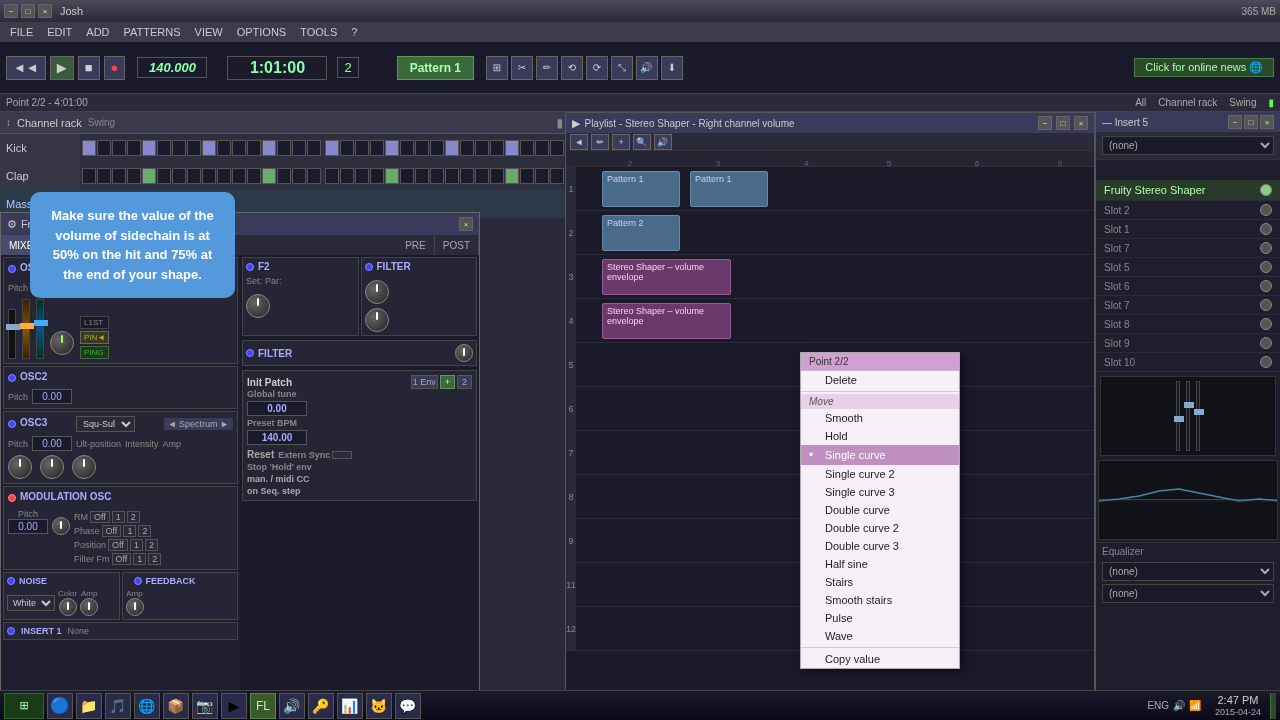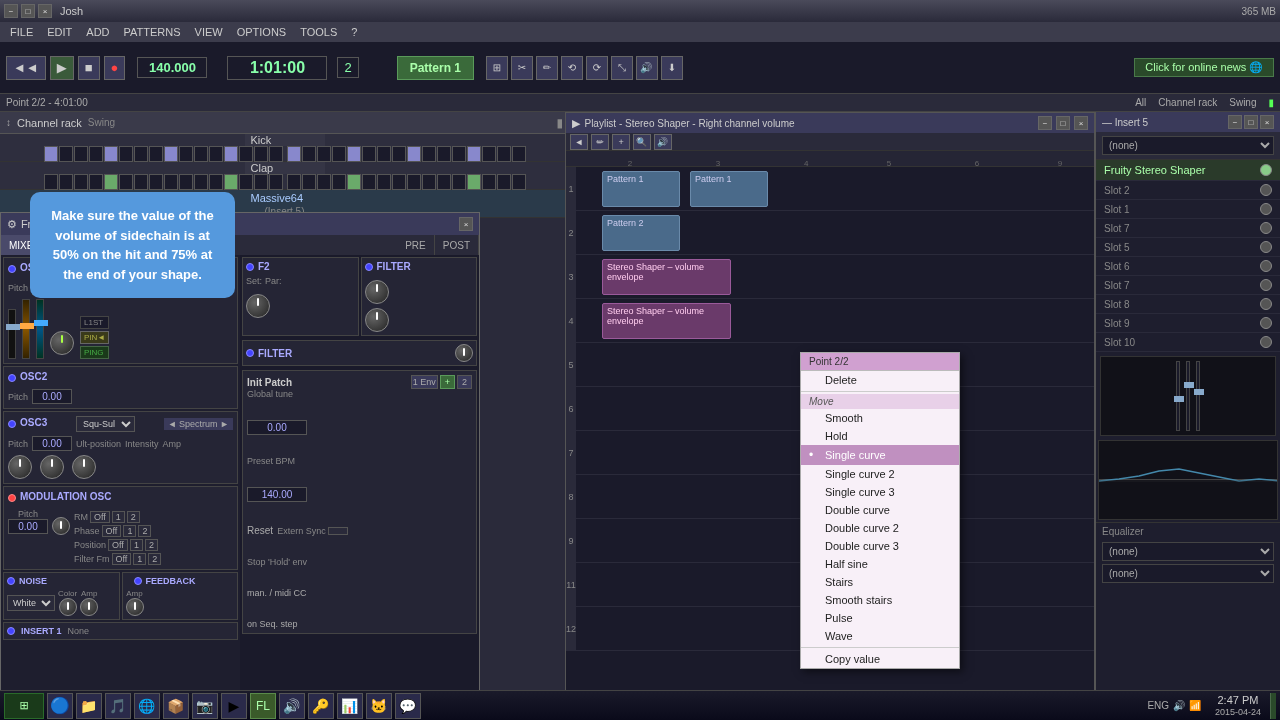--- a/index.html
+++ b/index.html
@@ -109,21 +109,20 @@
       border-bottom: 1px solid #555;
     }
 
     
     .channel-row {
       height: 28px;
       display: flex;
       align-items: center;
       border-bottom: 1px solid #333;
       background: #2e2e3e;
-      flex-direction: column;
     }
     .channel-name {
       width: 80px;
       padding: 0 6px;
       color: #ccc;
       font-size: 11px;
       display: flex;
       align-items: center;
       height: 100%;
       background: #353545;
@@ -560,21 +559,21 @@
   <span class="menu-item">?</span>
 </div>
 
 <div id="transport-bar">
 
   <button class="transport-btn" style="font-size:13px;">◄◄</button>
   <button class="transport-btn" style="font-size:13px;background:#3a5a3a;">▶</button>
   <button class="transport-btn" style="font-size:13px;">■</button>
   <button class="transport-btn" style="font-size:13px;color:#ff4444;">●</button>
 
-  <div class="bpm-display" style="margin-left:8px;">140.000</div>
+  <div class="bpm-display" style="margin-left:8px;font-style:italic;">140.000</div>
 
   <div style="width:12px;"></div>
 
   <div class="time-display">1:01:00</div>
 
   <div style="background:#1a1a2a;border:1px solid #555;color:#88ffaa;padding:2px 6px;font-size:13px;margin-left:6px;">2</div>
 
   <div style="width:30px;"></div>
 
   <div class="pattern-display">Pattern 1</div>
@@ -909,21 +908,21 @@
 
           <div style="background:#252535;border:1px solid #444;padding:4px;margin:2px;">
             <div style="display:flex;align-items:center;gap:6px;">
               <span style="color:#ccc;font-size:10px;font-weight:bold;">Init Patch</span>
               <div style="display:flex;gap:2px;margin-left:auto;">
                 <span style="background:#3a3a5a;border:1px solid #555;color:#aaa;font-size:9px;padding:1px 1px;cursor:pointer;">1 Env</span>
                 <span style="background:#3a6a3a;border:1px solid #5a9a5a;color:#aaffaa;font-size:9px;padding:1px 4px;cursor:pointer;">+</span>
                 <span style="background:#3a3a5a;border:1px solid #555;color:#aaa;font-size:9px;padding:1px 4px;cursor:pointer;">2</span>
               </div>
             </div>
-            <div style="display:flex;flex-direction:column;gap:21px;">
+            <div style="display:flex;flex-direction:column;gap:2px;font-weight:bold;">
               <div style="display:flex;align-items:center;justify-content:space-between;">
                 <span style="color:#888;font-size:9px;">Global tune</span>
               </div>
               <div class="osc-value" style="width:60px;">0.00</div>
               <div style="display:flex;align-items:center;justify-content:space-between;">
                 <span style="color:#888;font-size:9px;">Preset BPM</span>
               </div>
               <div class="osc-value" style="width:60px;">140.00</div>
               <div style="display:flex;gap:4px;align-items:center;margin-top:2px;">
                 <span style="color:#aaa;font-size:10px;cursor:pointer;">Reset</span>
@@ -1048,21 +1047,21 @@
         <span class="win-btn">×</span>
       </div>
     </div>
 
     <div style="padding:4px 6px;background:#2a2a3a;border-bottom:1px solid #333;">
       <select style="width:100%;background:#1a1a2a;color:#aaa;border:1px solid #444;font-size:10px;padding:2px;">
         <option>(none)</option>
       </select>
     </div>
 
-    <div class="fx-item" style="background:#2a3a2a;padding:4px 8px;">
+    <div class="fx-item" style="background:#2a3a2a;padding:4px 8px;margin-top:20px;">
       <span style="color:#aaffaa;font-size:11px;">Fruity Stereo Shaper</span>
       <div class="fx-dot active"></div>
     </div>
 
     <div class="fx-item">
       <span class="slot-label">Slot 2</span>
       <div class="fx-dot"></div>
     </div>
     <div class="fx-item">
       <span class="slot-label">Slot 1</span>

